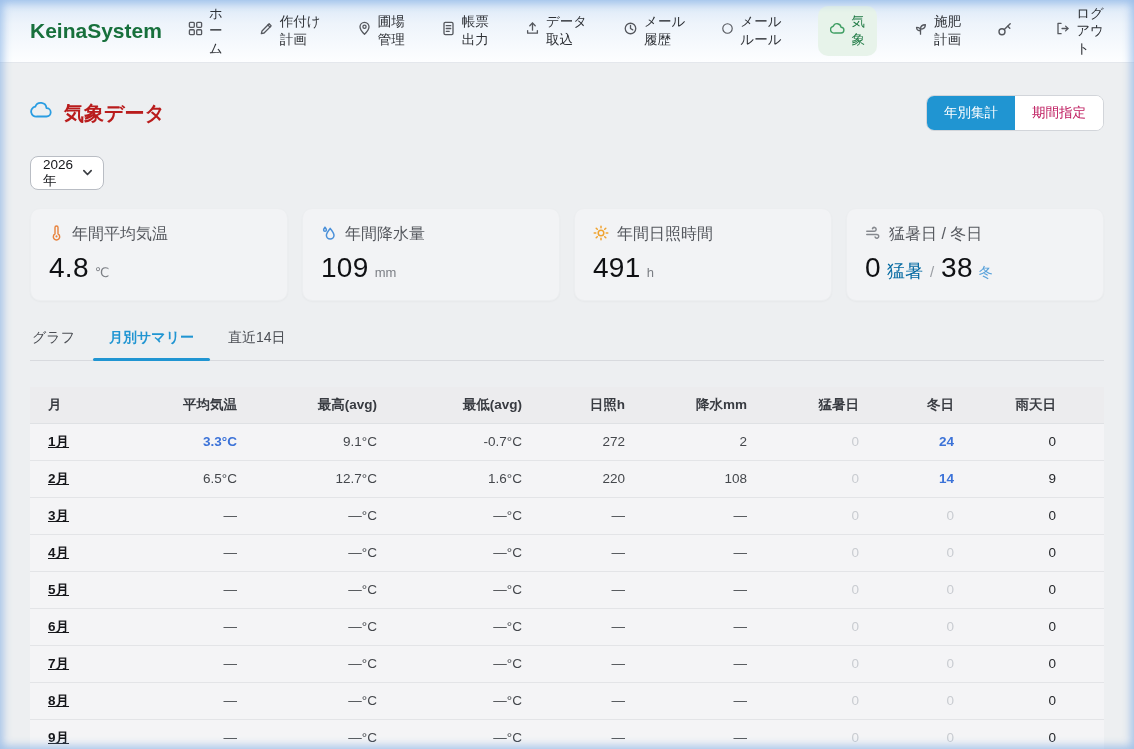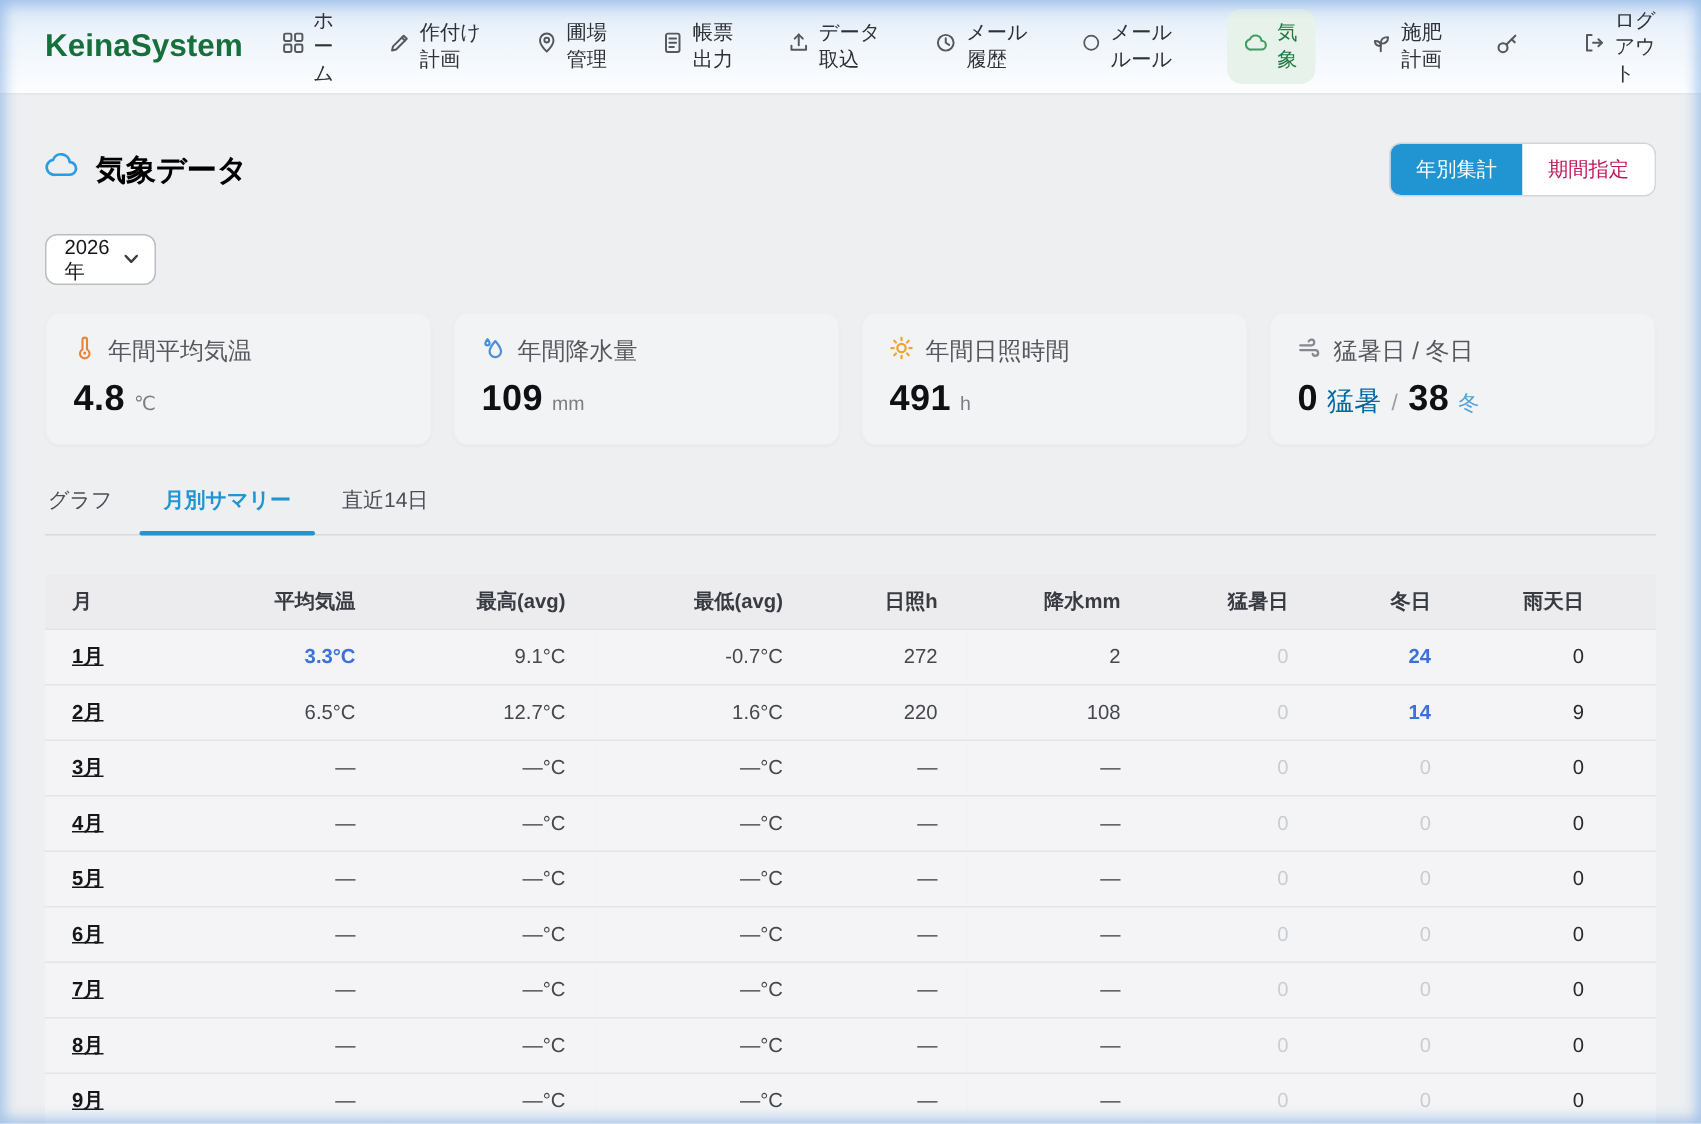--- a/index.html
+++ b/index.html
@@ -21,21 +21,21 @@
     color:#2e3136; cursor:pointer; }
   .nav-label { white-space:pre-line; }
   .nav-item svg { stroke:#55585e; fill:none; stroke-width:1.4; stroke-linecap:round; stroke-linejoin:round; flex:0 0 auto; }
   .nav-item.active { background:#e7f3ea; border-radius:10px; padding:7px 12px; color:#1f7a44; }
   .nav-item.active svg { stroke:#3f9e63; }
 
   
   .page-head { display:flex; align-items:center; margin:32px 30px 0; }
   .title-wrap { display:flex; align-items:center; gap:10px; }
   .title-wrap svg { stroke:#2a9de2; fill:none; stroke-width:1.8; stroke-linecap:round; stroke-linejoin:round; }
-  h1 { font-size:20px; font-weight:bold; color:#000000; }
+  h1 { font-size:20px; font-weight:bold; color:#b91c1c; }
   .seg { margin-left:auto; display:flex; height:36px; border:1px solid #d2d5da; border-radius:8px;
     overflow:hidden; background:#fff; }
   .seg-btn { display:flex; align-items:center; padding:0 17px; font-size:13.5px; color:#be185d;
     background:#fff; cursor:pointer; }
   .seg-btn.active { background:#2095d2; color:#fff; }
 
   
   .year-select { margin:25px 0 0 30px; width:74px; height:34px; background:#fff;
     border:1px solid #b9bdc4; border-radius:8px; display:flex; align-items:center;
     justify-content:space-between; padding:0 10px 0 12px; font-size:13.5px; color:#15161a; cursor:pointer; }
@@ -45,21 +45,21 @@
   .cards { display:grid; grid-template-columns:repeat(4,1fr); gap:14px; margin:18px 30px 0; }
   .card { background:#f2f3f5; border:1px solid #eceef0; border-radius:10px;
     padding:15px 18px 16px; box-shadow:0 1px 2px rgba(0,0,0,.03); }
   .card-top { display:flex; align-items:center; gap:8px; font-size:16px; color:#55585e; }
   .card-top svg { fill:none; stroke-width:1.5; stroke-linecap:round; stroke-linejoin:round; flex:0 0 auto; }
   .icon-thermo { stroke:#e8823c; }
   .icon-drop   { stroke:#4a90d9; }
   .icon-sun    { stroke:#f0a32f; }
   .icon-wind   { stroke:#85888e; }
   .card-value-row { margin-top:7px; display:flex; align-items:baseline; gap:6px; }
-  .card-value { font-size:24px; font-weight:bold; color:#0f1013; letter-spacing:.3px; }
+  .card-value { font-size:28px; font-weight:normal; color:#0f1013; letter-spacing:.3px; }
   .card-unit  { font-size:13px; color:#7b7e84; }
   .heat-label   { font-size:18px; color:#0369a1; }
   .winter-label { font-size:14px; color:#56a0da; }
   .value-sep  { font-size:15px; color:#9a9da3; margin:0 1px; }
 
   
   .tabs { display:flex; gap:30px; margin:28px 30px 0; border-bottom:1px solid #d8dade; }
   .tab { position:relative; padding:0 2px 13px; font-size:14px; color:#4b4e54; cursor:pointer; }
   .tab.active { color:#2095d2; font-weight:bold; }
   .tab.active::after { content:""; position:absolute; left:-14px; right:-14px; bottom:-1px;

